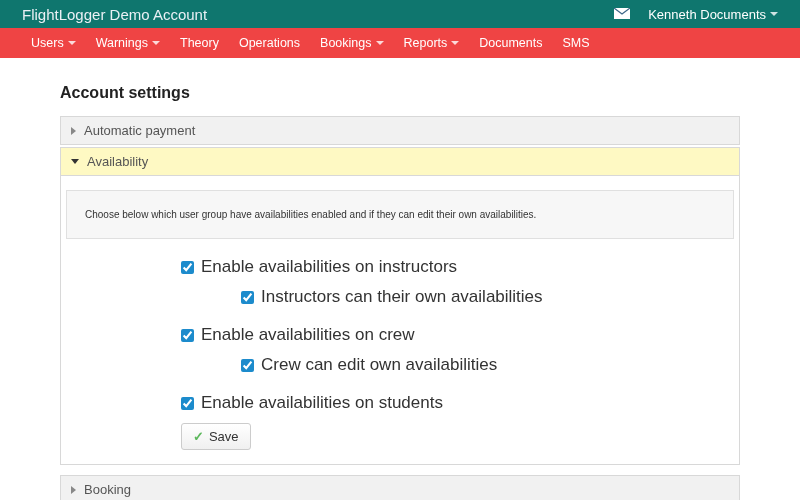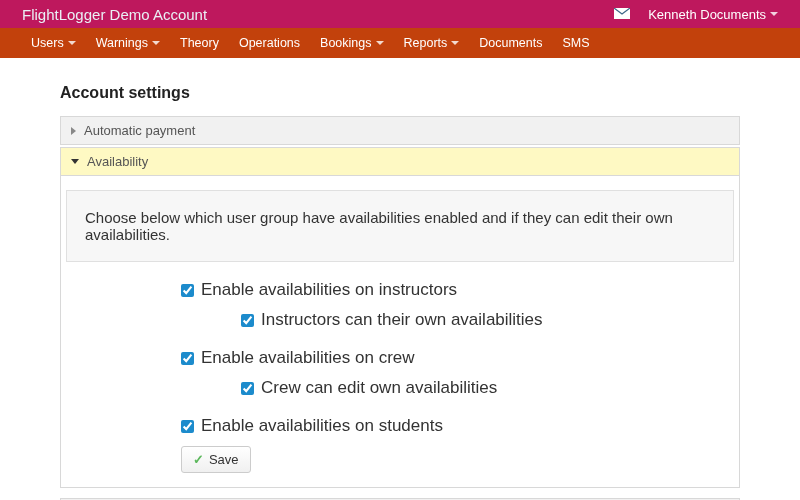--- a/index.html
+++ b/index.html
@@ -1,31 +1,31 @@
 <!DOCTYPE html>
 <html><head>
   <meta charset="utf-8">
   <style>
     * { margin: 0; padding: 0; box-sizing: border-box; }
     body { font-family: "Helvetica Neue", Helvetica, Arial, sans-serif; font-size: 13px; color: #333; background: #fff; }
-    .topbar { background: #be185d; height: 28px; display: flex; align-items: center; padding: 0 22px; color: #fff; justify-content: space-between; gap: 22px; }
+    .topbar { background: #0f766e; height: 28px; display: flex; align-items: center; padding: 0 22px; color: #fff; justify-content: space-between; gap: 22px; }
     .brand { font-size: 15px; color: #eaf0f5; }
     .top-right { display: flex; align-items: center; gap: 18px; font-size: 13px; color: #fff; }
     .envelope { width: 16px; height: 11px; display: inline-block; }
     .caret-down { display:inline-block; margin-left:4px; width:0; height:0; border-left:4px solid transparent; border-right:4px solid transparent; border-top:4px solid rgba(255,255,255,0.8); vertical-align: middle; }
-    .navbar { background: #c2410c; height: 30px; display: flex; align-items: center; padding: 0 22px; gap: 2px; }
+    .navbar { background: #ef4444; height: 30px; display: flex; align-items: center; padding: 0 22px; gap: 2px; }
     .nav-item { color: #fff; font-size: 12.5px; padding: 6px 9px; cursor: pointer; display: flex; align-items: center; }
     .container { max-width: 700px; margin: 0 auto; padding: 18px 10px 30px; }
     h1 { font-size: 16px; font-weight: bold; margin: 8px 0 14px; color: #222; }
     .accordion { border: 1px solid #d8d8d8; background: #f1f1f1; margin-bottom: 2px; padding: 6px 10px; font-size: 13px; color: #555; display: flex; align-items: center; cursor: pointer; }
     .accordion.open { background: #fef9c3; border-bottom: none; margin-bottom: 0; }
     .arrow-right { display:inline-block; margin-right:8px; width:0; height:0; border-top:4px solid transparent; border-bottom:4px solid transparent; border-left:5px solid #888; }
     .arrow-down { display:inline-block; margin-right:8px; width:0; height:0; border-left:4px solid transparent; border-right:4px solid transparent; border-top:5px solid #333; }
     .panel { border: 1px solid #d8d8d8; border-top: 1px solid #d8d8d8; padding: 0 0 14px 0; }
-    .helpbox { margin: 14px 5px 18px 5px; border: 1px solid #e0e0e0; background: #f7f7f7; padding: 18px 18px; font-size: 15px; color: #333; }
+    .helpbox { margin: 14px 5px 18px 5px; border: 1px solid #e0e0e0; background: #f7f7f7; padding: 18px 18px; font-size: 10px; color: #333; }
     .form-area { padding-left: 120px; }
     .row { margin: 10px 0; display: flex; align-items: center; }
     .row.sub { padding-left: 60px; }
     .cb { width: 13px; height: 13px; margin-right: 7px; accent-color: #1c8bcc; }
     .cb-label { font-size: 17px; color: #333; cursor: pointer; }
     .save-wrap { padding-left: 120px; margin-top: 8px; }
     .save-btn { display: inline-flex; align-items: center; gap: 5px; padding: 5px 11px; border: 1px solid #ccc; background: linear-gradient(#fff,#f0f0f0); border-radius: 3px; font-size: 13px; color: #333; cursor: pointer; }
     .check-ico { color: #5cb85c; font-weight: bold; }
     .user-link { cursor: pointer; display:flex; align-items:center; }
   </style>

